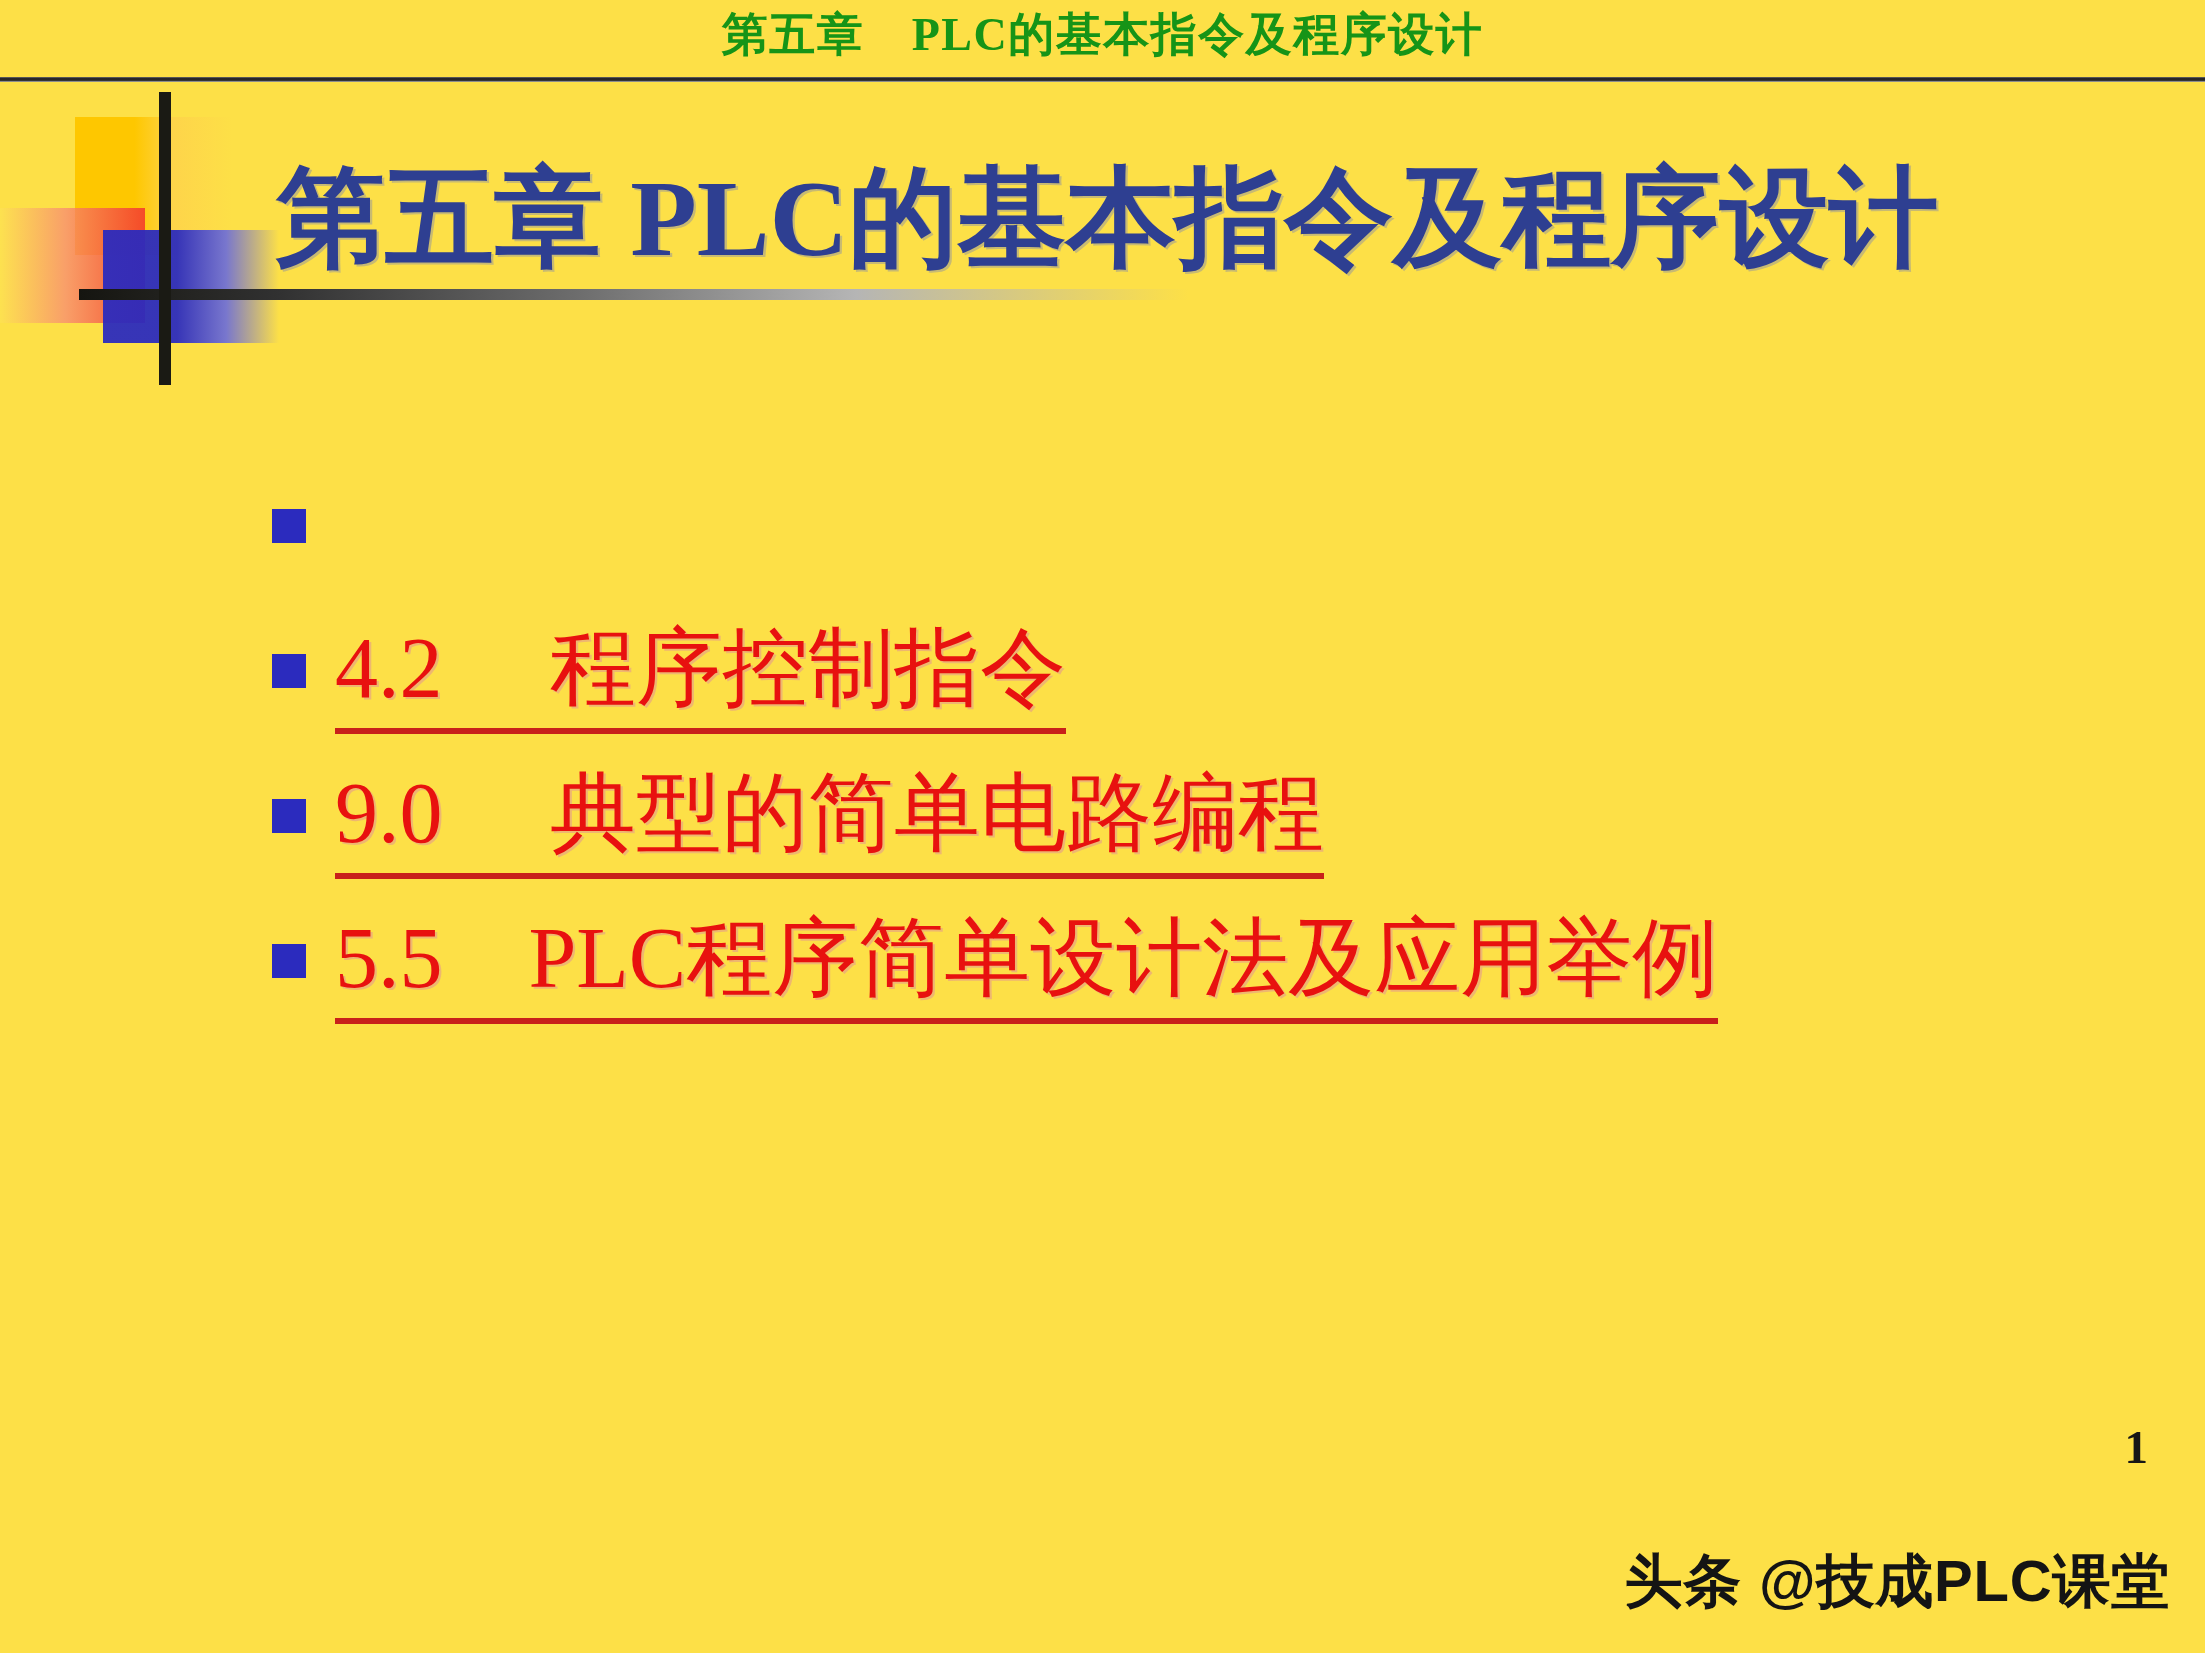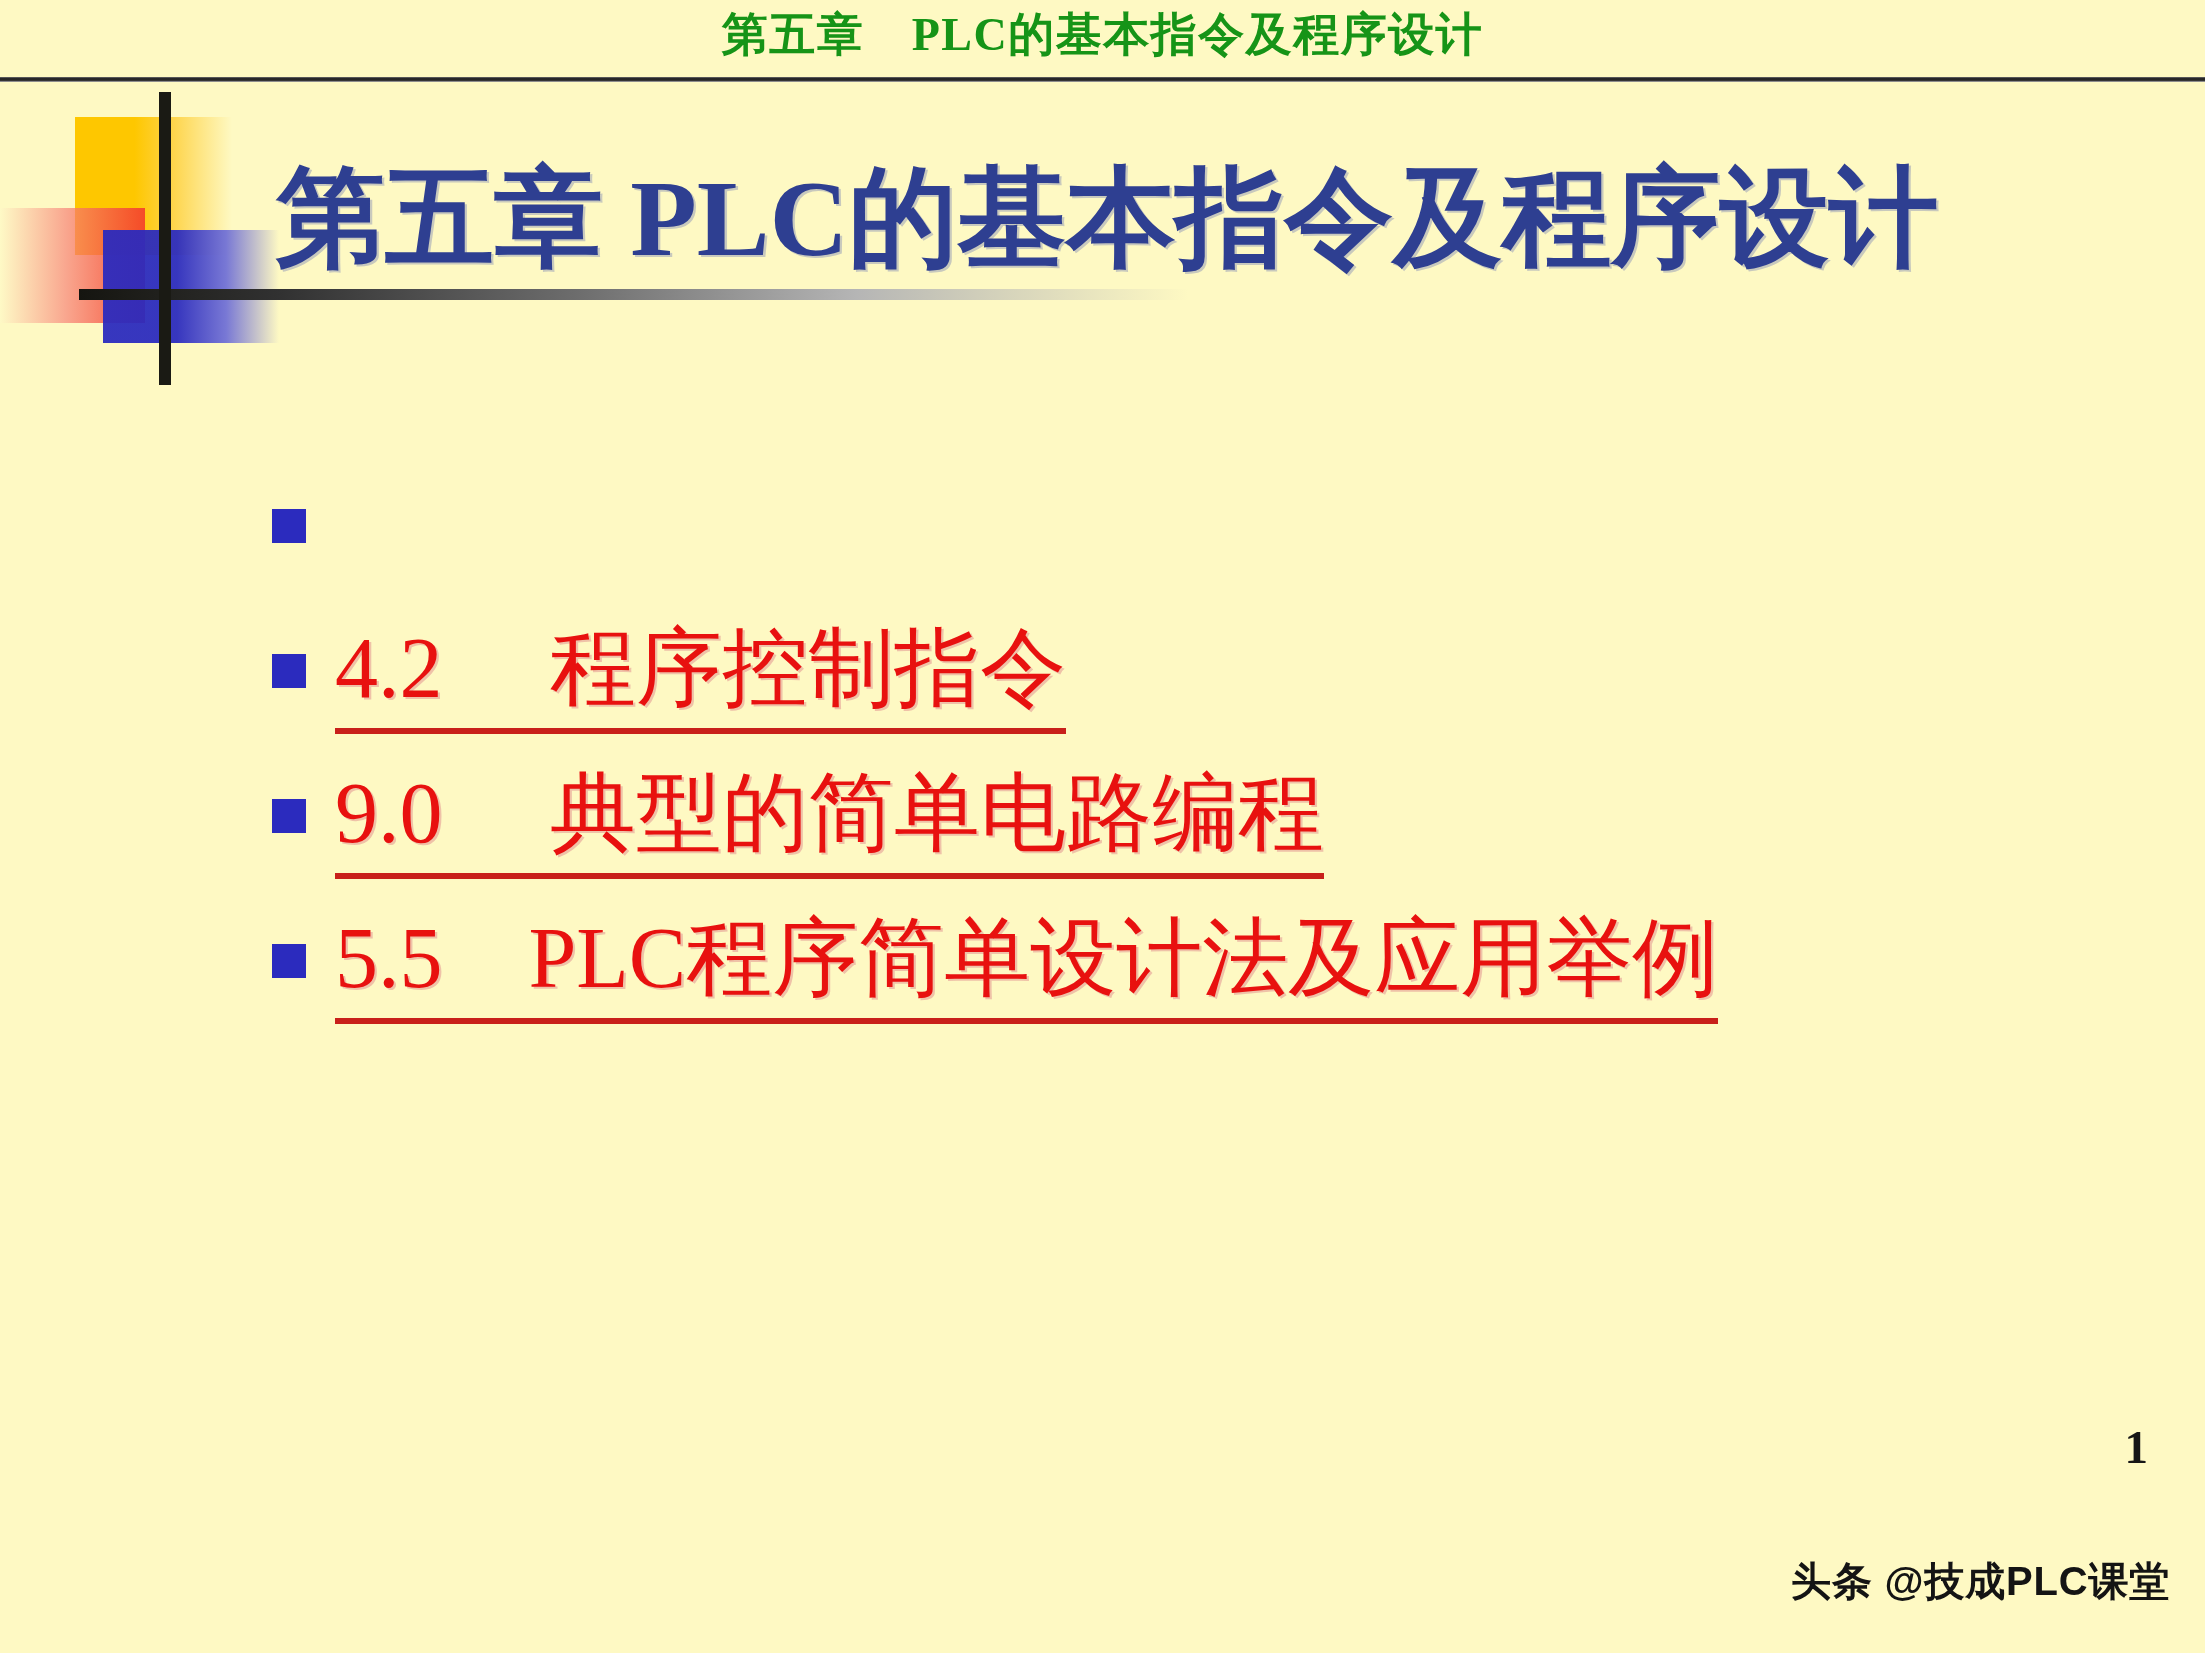--- a/index.html
+++ b/index.html
@@ -8,21 +8,21 @@
     background: #ffffff;
   }
   body {
     font-family: "Liberation Serif", "DejaVu Serif", serif;
   }
 
   #slide {
     position: relative;
     width: 2205px;
     height: 1654px;
-    background: #fef9c3;
+    background: #fde047;
     overflow: hidden;
   }
 
   
   #header-band {
     position: absolute;
     left: 0;
     top: 0;
     width: 2205px;
     height: 80px;
@@ -158,21 +158,21 @@
     color: #161616;
     font-weight: bold;
   }
 
   
   #watermark {
     position: absolute;
     right: 35px;
     top: 1544px;
     font-family: "Liberation Sans", "DejaVu Sans", sans-serif;
-    font-size: 40px;
+    font-size: 58px;
     line-height: 74px;
     font-weight: bold;
     color: #141414;
     white-space: pre;
     letter-spacing: 0.8px;
   }
 </style>
 </head>
 <body>
 

